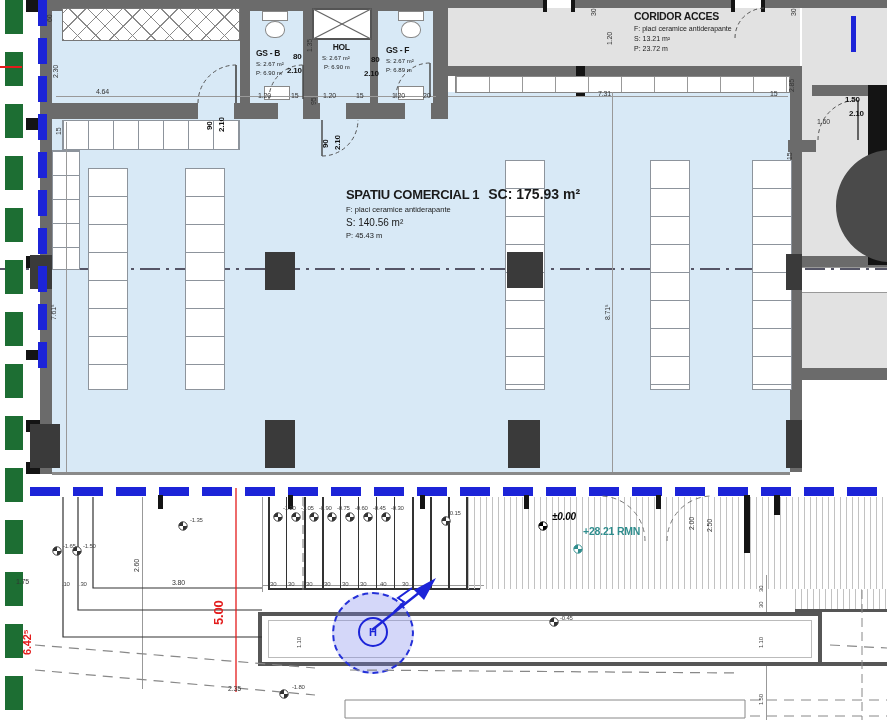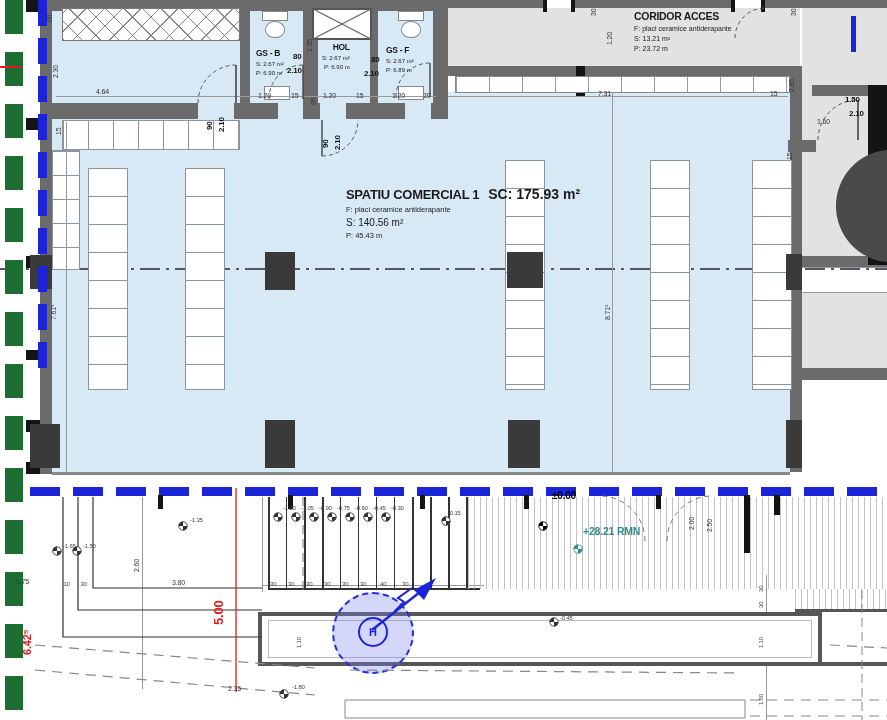--- a/index.html
+++ b/index.html
@@ -291,21 +291,21 @@
       <span class="dim " style="left: 423px; top: 92px;">20</span>
       <span class="dim b" style="left: 293px; top: 53px;">80</span>
       <span class="dim b" style="left: 287px; top: 67px;">2.10</span>
       <span class="dim b" style="left: 371px; top: 56px;">80</span>
       <span class="dim b" style="left: 364px; top: 70px;">2.10</span>
       <span class="dim " style="left: 598px; top: 90px;">7.31</span>
       <span class="dim " style="left: 770px; top: 90px;">15</span>
       <span class="dim b" style="left: 845px; top: 96px;">1.50</span>
       <span class="dim b" style="left: 849px; top: 110px;">2.10</span>
       <span class="dim " style="left: 817px; top: 118px;">1.60</span>
-      <span class="dim lvl" style="left: 552px; top: 491px;">±0.00</span>
+      <span class="dim lvl" style="left: 552px; top: 512px; font-style: italic;">±0.00</span>
       <span class="dim teal" style="left: 583px; top: 526px;">+28.21 RMN</span>
       <span class="dim s" style="left: 283px; top: 505px;">-1.20</span>
       <span class="dim s" style="left: 301px; top: 505px;">-1.05</span>
       <span class="dim s" style="left: 319px; top: 505px;">-0.90</span>
       <span class="dim s" style="left: 337px; top: 505px;">-0.75</span>
       <span class="dim s" style="left: 355px; top: 505px;">-0.60</span>
       <span class="dim s" style="left: 373px; top: 505px;">-0.45</span>
       <span class="dim s" style="left: 391px; top: 505px;">-0.30</span>
       <span class="dim s" style="left: 448px; top: 510px;">-0.15</span>
       <span class="dim s" style="left: 63px; top: 543px;">-1.65</span>

